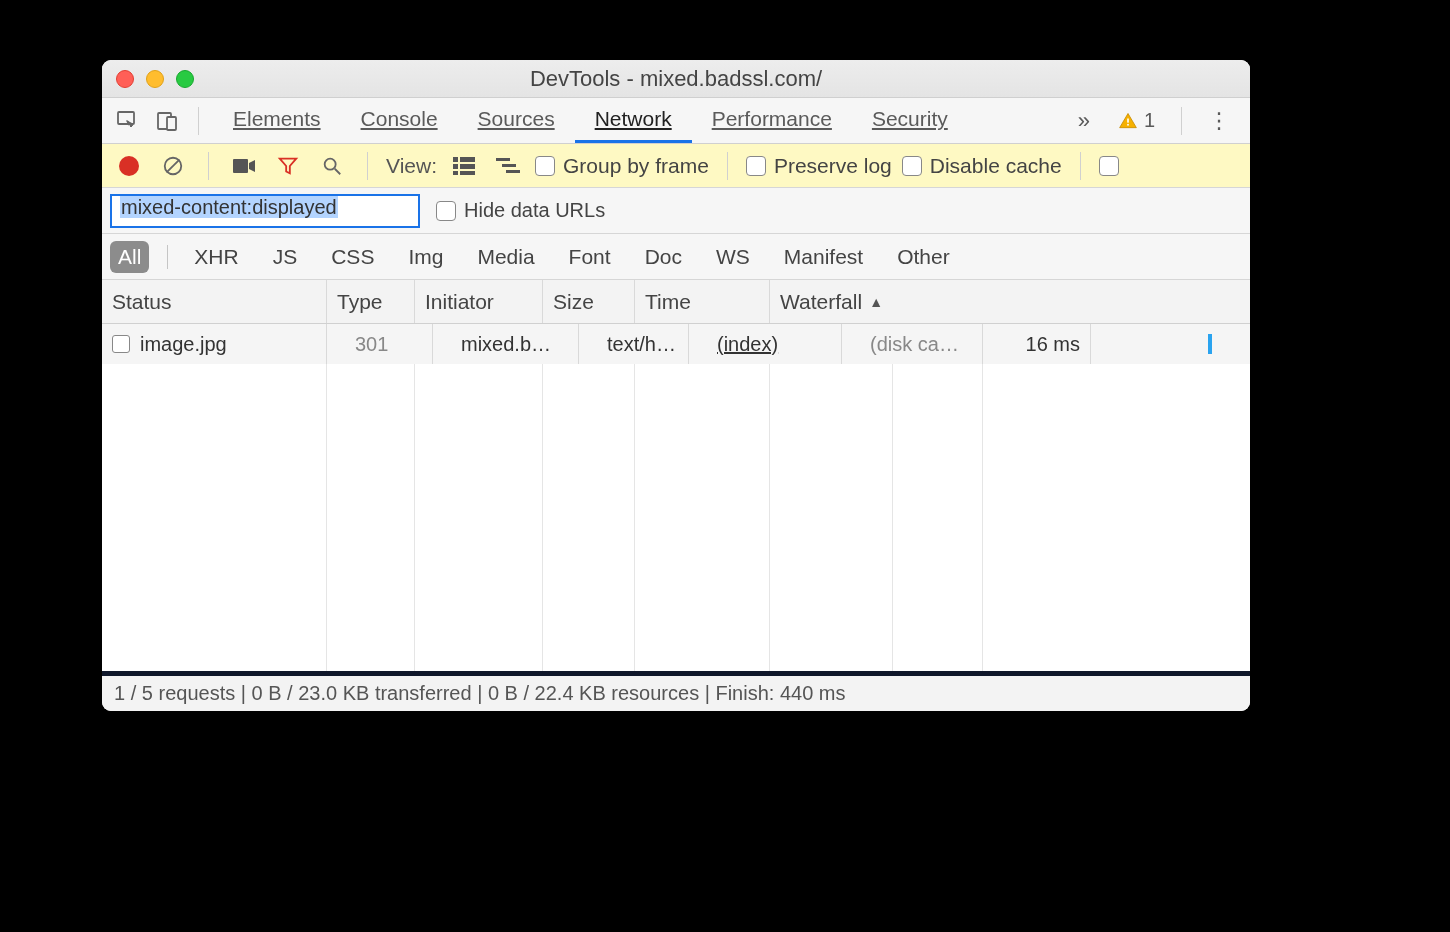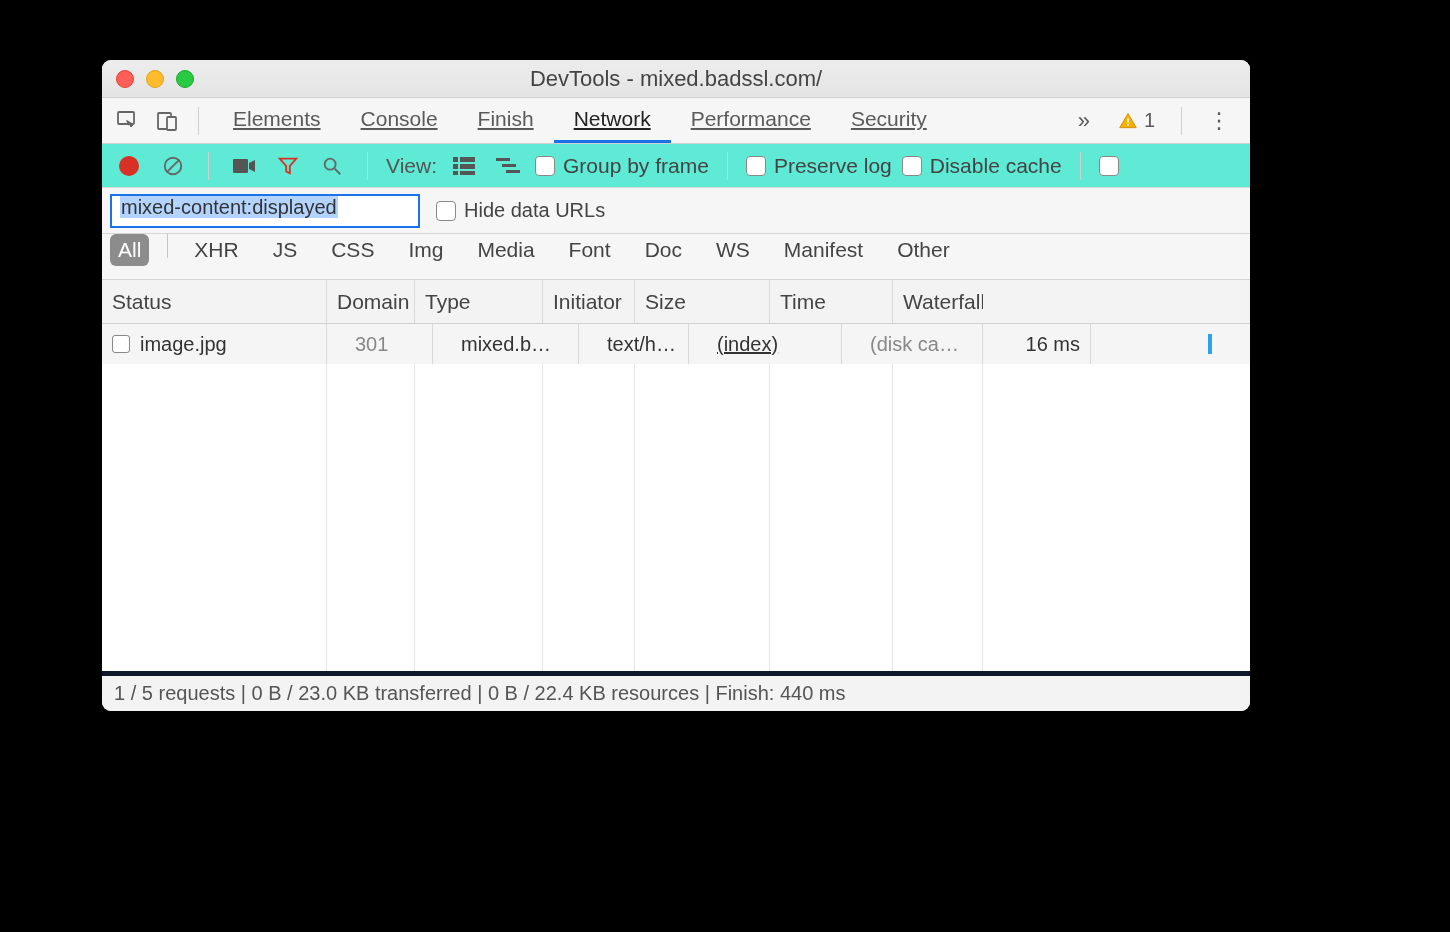--- a/index.html
+++ b/index.html
@@ -96,21 +96,21 @@
   }
   .warn-triangle { color:#f0a500; }
   .kebab { font-size:22px; color:#5a5a5a; padding:0 12px; letter-spacing:0;}
 
   .toolbar-row {
     height: 44px;
     border-bottom: 1px solid #d6d6d6;
     display:flex;
     align-items:center;
     padding: 0 10px;
-    background:#5eead4;
+    background:#fef9c3;
     gap: 10px;
     color:#444;
     font-size: 21px;
     overflow:hidden;
   }
   .record-dot { width:20px; height:20px; border-radius:50%; background:#d93025;}
   .toolbar-label { color:#555; }
   .chk {
     display:inline-flex; align-items:center; gap:8px;
     color:#444; white-space:nowrap;
@@ -137,21 +137,21 @@
     background:#fff;
     padding: 0 8px;
     font-size: 20px;
     color:#333;
   }
   .filter-input .sel { background:#b3d4ff; padding:0 1px; }
   .type-row {
     height: 46px;
     border-bottom: 1px solid #d6d6d6;
     display:flex;
-    align-items:flex-start;
+    align-items:center;
     padding: 0 8px;
     background:#f6f6f6;
     gap: 18px;
     font-size: 21px;
     color:#444;
   }
   .type-chip {
     padding: 4px 8px;
     border-radius:6px;
   }
@@ -268,21 +268,21 @@
     <div class="icon-btn">
       <svg width="24" height="24" viewBox="0 0 24 24" fill="none" stroke="#666" stroke-width="1.8">
         <rect x="3" y="4" width="13" height="16" rx="1"></rect>
         <rect x="12" y="8" width="9" height="13" rx="1" fill="#f6f6f6"></rect>
       </svg>
     </div>
     <div class="divider-v"></div>
     <div class="tabs">
       <div class="tab">Elements</div>
       <div class="tab">Console</div>
-      <div class="tab">Finish</div>
+      <div class="tab">Sources</div>
       <div class="tab active">Network</div>
       <div class="tab">Performance</div>
       <div class="tab">Security</div>
     </div>
     <div class="more-chevrons">»</div>
     <div class="warn-badge">
       <span class="warn-triangle">
         <svg width="20" height="20" viewBox="0 0 24 24">
             <path d="M12 3 L22 20 H2 Z" fill="#f6b100" stroke="#c78a00" stroke-width="1"></path>
             <rect x="11" y="9" width="2" height="5" fill="#fff"></rect>
@@ -382,21 +382,20 @@
     <span class="type-chip">Font</span>
     <span class="type-chip">Doc</span>
     <span class="type-chip">WS</span>
     <span class="type-chip">Manifest</span>
     <span class="type-chip">Other</span>
   </div>
 
   <div class="grid">
     <div class="grid-header">
       <div class="gh">Status</div>
-      <div class="gh">Domain</div>
       <div class="gh">Type</div>
       <div class="gh">Initiator</div>
       <div class="gh">Size</div>
       <div class="gh">Time</div>
       <div class="gh waterfall">
         <span>Waterfall</span>
         <span class="sort-tri">▲</span>
       </div>
     </div>
     <div class="grid-body">

